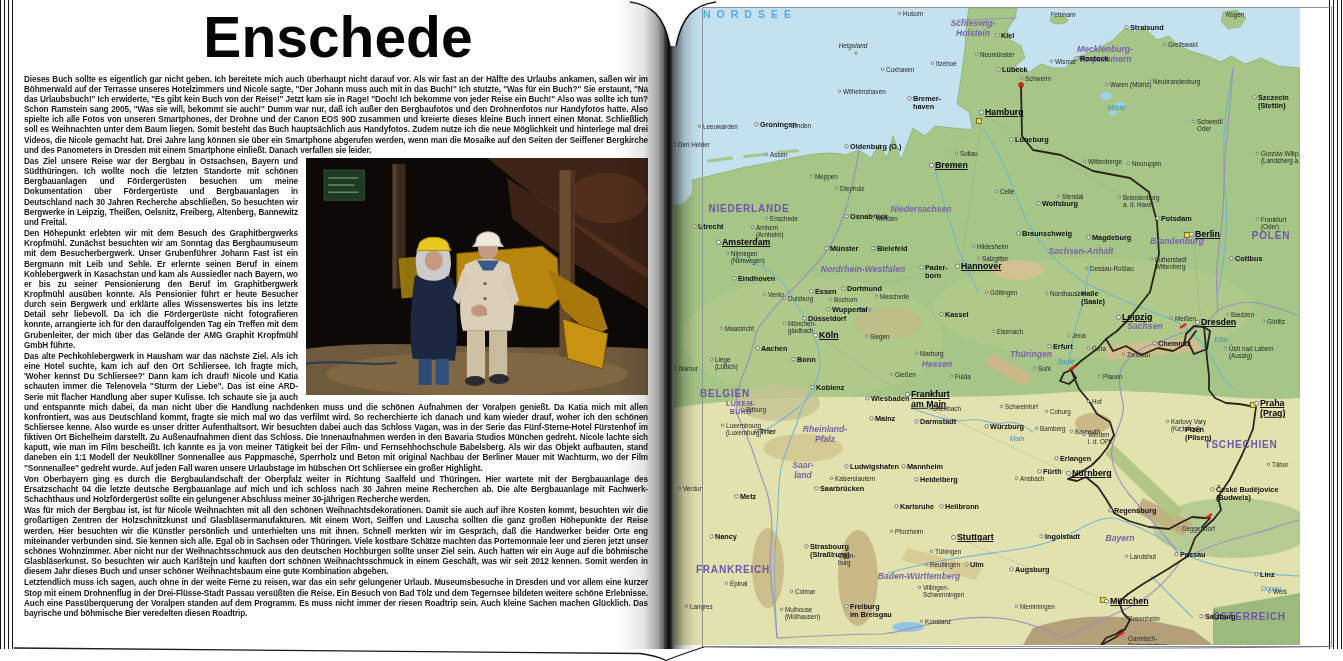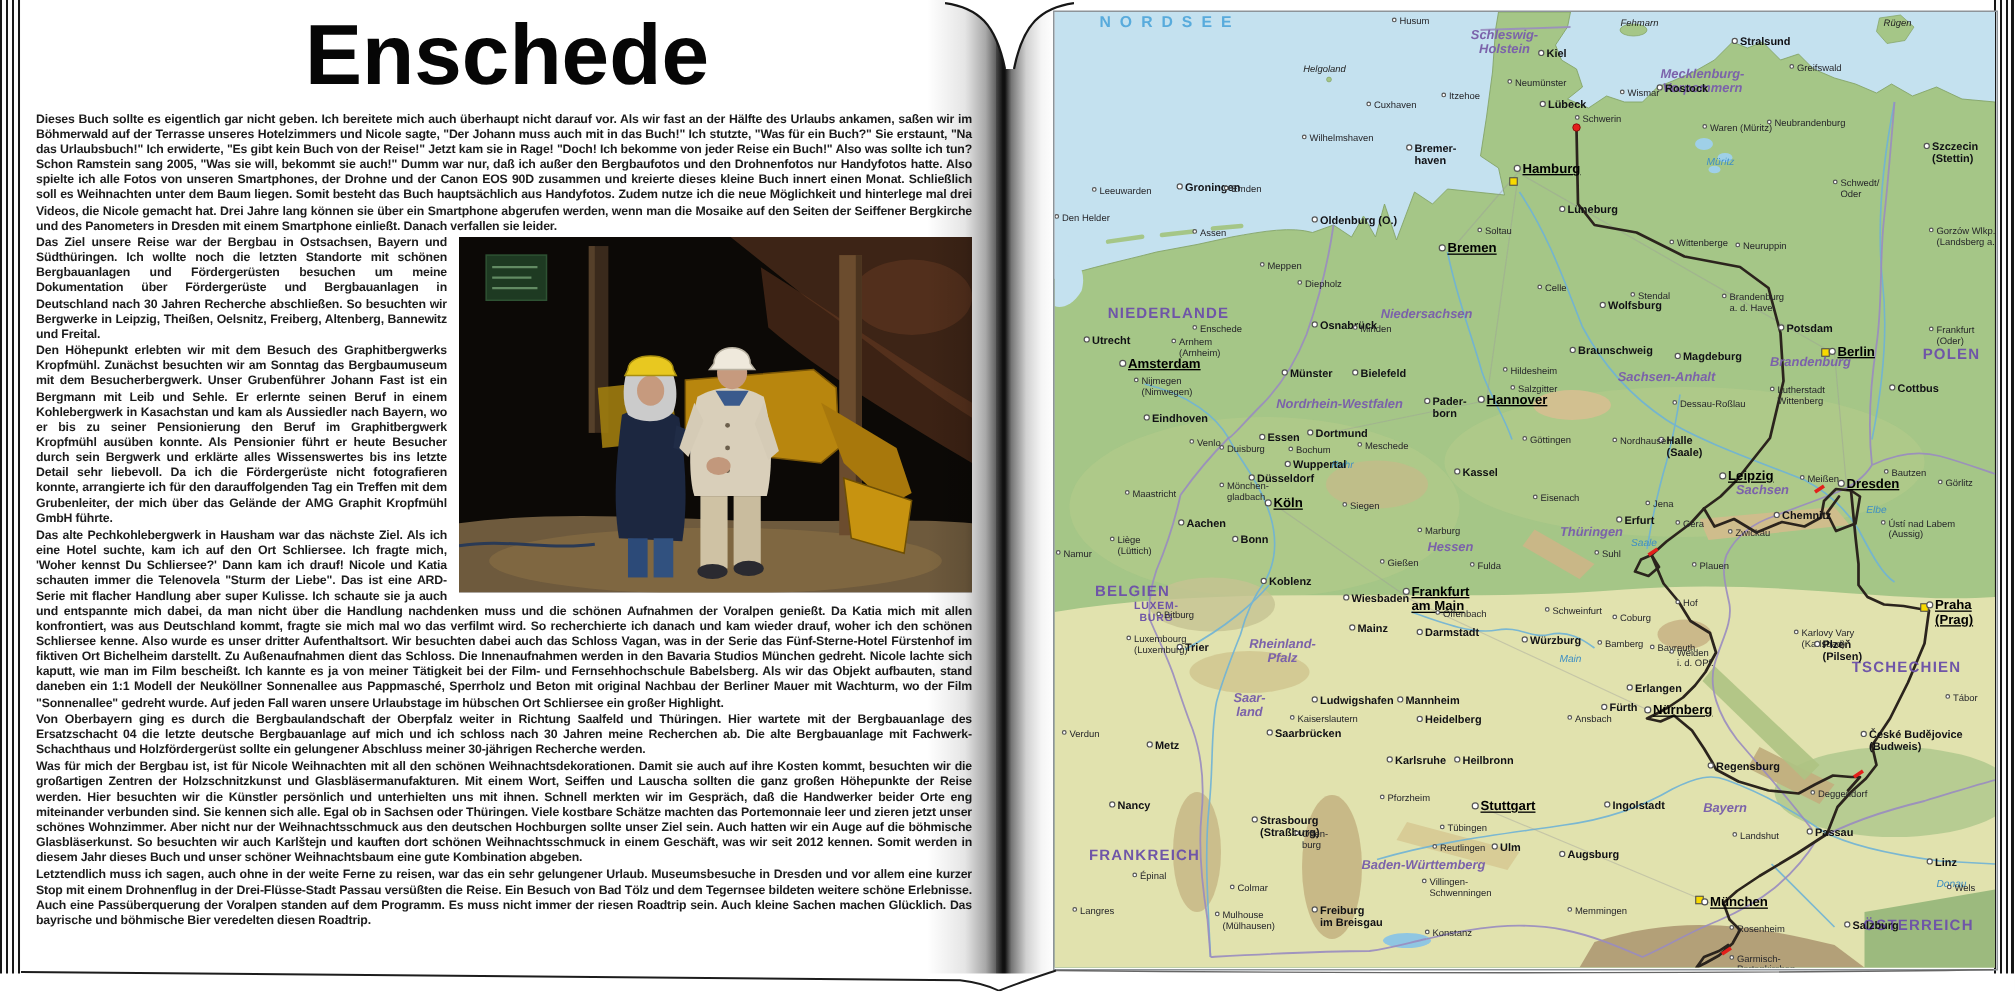--- a/index.html
+++ b/index.html
@@ -10,21 +10,21 @@
   .edge-left{left:0;}
   .edge-right{left:1329px;height:660px;}
   .page-left{position:absolute;left:14px;top:0;width:648px;height:650px;background:#ffffff;overflow:hidden;}
   .page-title{margin:6px 0 0 0;text-align:center;font-size:57px;font-weight:bold;
         letter-spacing:0px;color:#060606;line-height:1.1;}
   .page-body{padding:6px 14px 0 10px;color:#1c1c1c;}
   .page-body p{margin:0 0 1px 0;font-size:8.2px;line-height:10.15px;font-weight:bold;
         text-align:justify;letter-spacing:-0.1px;}
   .photo-float{float:right;width:342px;height:237px;margin:1px 0 3px 8px;}
   .photo-float svg{display:block;width:100%;height:100%;}
-  .page-right{position:absolute;left:703px;top:8px;width:627px;height:637px;background:#cfe6f2;}
+  .page-right{position:absolute;left:673px;top:8px;width:627px;height:637px;background:#cfe6f2;}
   .page-right svg.map{display:block;width:627px;height:637px;}
   .map-frame{position:absolute;left:702px;top:7px;width:628px;height:638px;
         border:1px solid #8d9499;pointer-events:none;}
   svg text{font-family:"Liberation Sans",sans-serif;}
   .gutter-shadow-left{position:absolute;left:618px;top:0;width:46px;height:650px;
         background:linear-gradient(90deg,rgba(0,0,0,0) 0%,rgba(0,0,0,0.10) 55%,rgba(0,0,0,0.34) 85%,rgba(0,0,0,0.62) 100%);}
   .gutter-core{position:absolute;left:664px;top:0;width:10px;height:650px;
         background:linear-gradient(90deg,#4a4a4a,#101010 45%,#101010 60%,#6f6f6f);}
   .gutter-shadow-right{position:absolute;left:674px;top:0;width:29px;height:650px;
         background:linear-gradient(90deg,rgba(0,0,0,0.55),rgba(0,0,0,0.18) 35%,rgba(0,0,0,0.04) 70%,rgba(0,0,0,0));}

